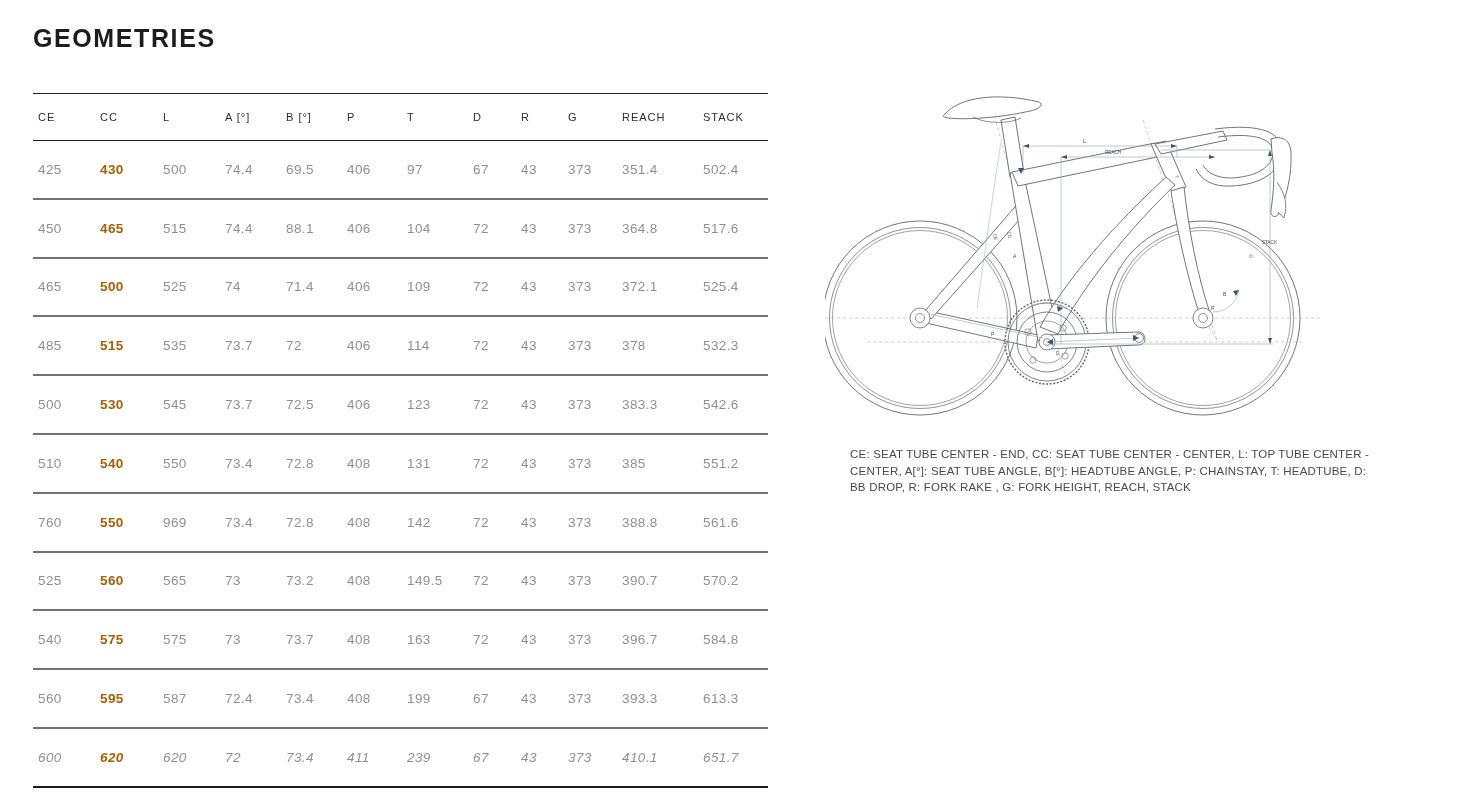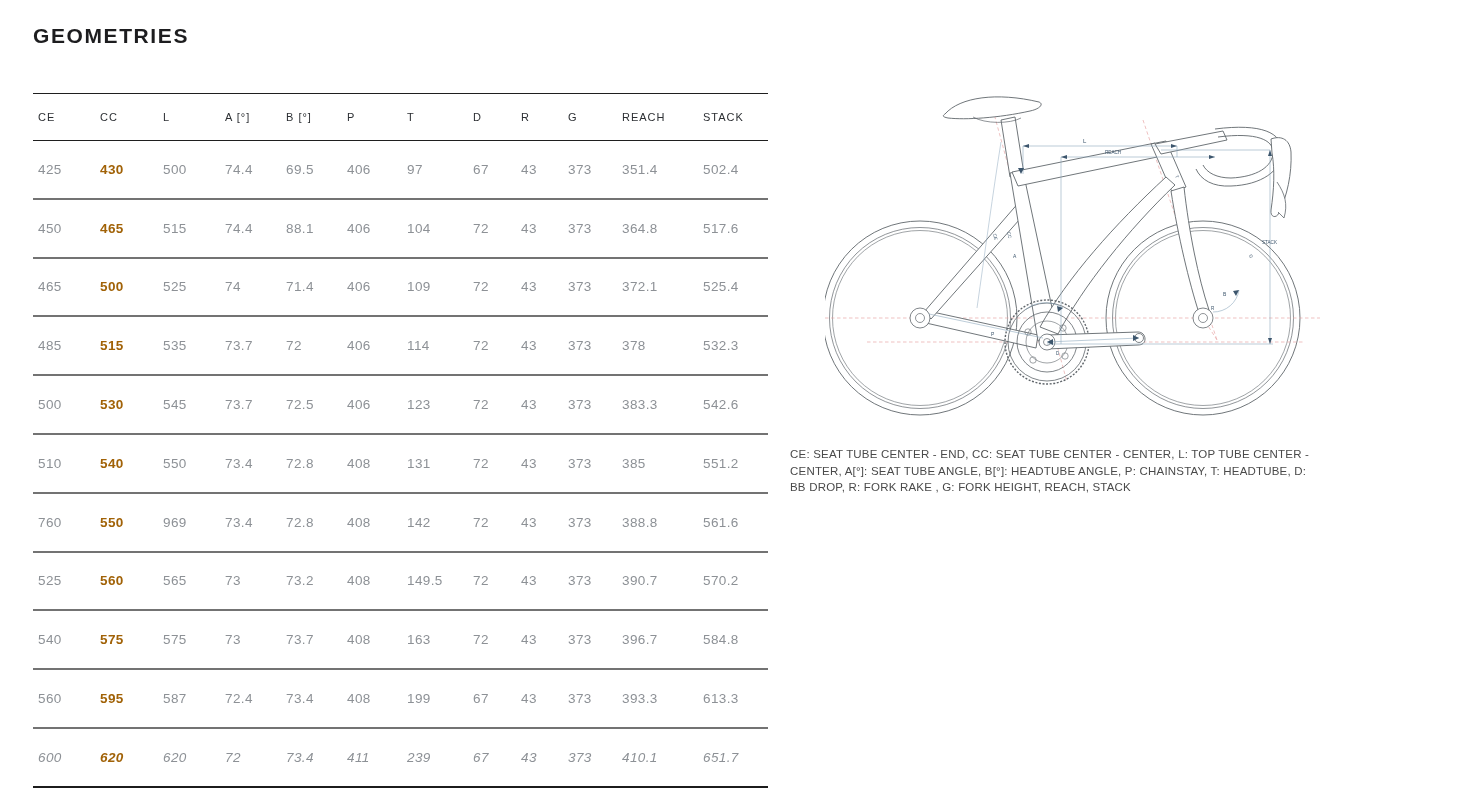--- a/index.html
+++ b/index.html
@@ -1,35 +1,35 @@
 <!DOCTYPE html>
 <html><head>
 <meta charset="utf-8">
 <style>
   html,body{margin:0;padding:0;background:#ffffff;}
   body{font-family:"Liberation Sans", sans-serif; -webkit-font-smoothing:antialiased;}
   .page{position:relative;width:1460px;height:803px;background:#ffffff;overflow:hidden;}
 
-  .page-title{position:absolute;left:33px;top:24px;font-size:21px;font-weight:600;
+  .page-title{position:absolute;left:33px;top:24px;font-size:25px;font-weight:600;
     letter-spacing:1.6px;color:#1d1d1f;}
 
   
   .geo-table{position:absolute;left:33px;top:93px;width:735px;}
   .g-row{display:grid;grid-template-columns:62px 63px 62px 61px 61px 60px 66px 48px 47px 54px 81px 65px;
     padding-left:5px;align-items:center;}
   .g-head{height:46px;border-top:1.5px solid #1f1f1f;border-bottom:1.5px solid #1f1f1f;}
   .g-head span{font-size:11px;letter-spacing:1px;color:#2c2f33;font-weight:500;}
   .g-body .g-row{height:56.8px;border-bottom:2px solid #737373;}
   .g-body .g-row:last-child{border-bottom:2px solid #1c1c1c;font-style:italic;}
   .g-body .g-row span{font-size:13.5px;color:#8d9196;letter-spacing:.4px;font-weight:400;}
   .g-body .g-row span.cc{color:#a16207;font-weight:600;}
 
   
   .bike-wrap{position:absolute;left:825px;top:82px;width:570px;height:360px;}
-  .legend{position:absolute;left:790px;top:446px;width:531px;font-size:11.5px;line-height:16.5px;
+  .legend{position:absolute;left:850px;top:446px;width:531px;font-size:11.5px;line-height:16.5px;
     color:#4a4a4a;letter-spacing:.2px;}
 </style>
 </head>
 <body>
 
 <div class="page">
 
   <div class="page-title">GEOMETRIES</div>
 
   <div class="geo-table">

